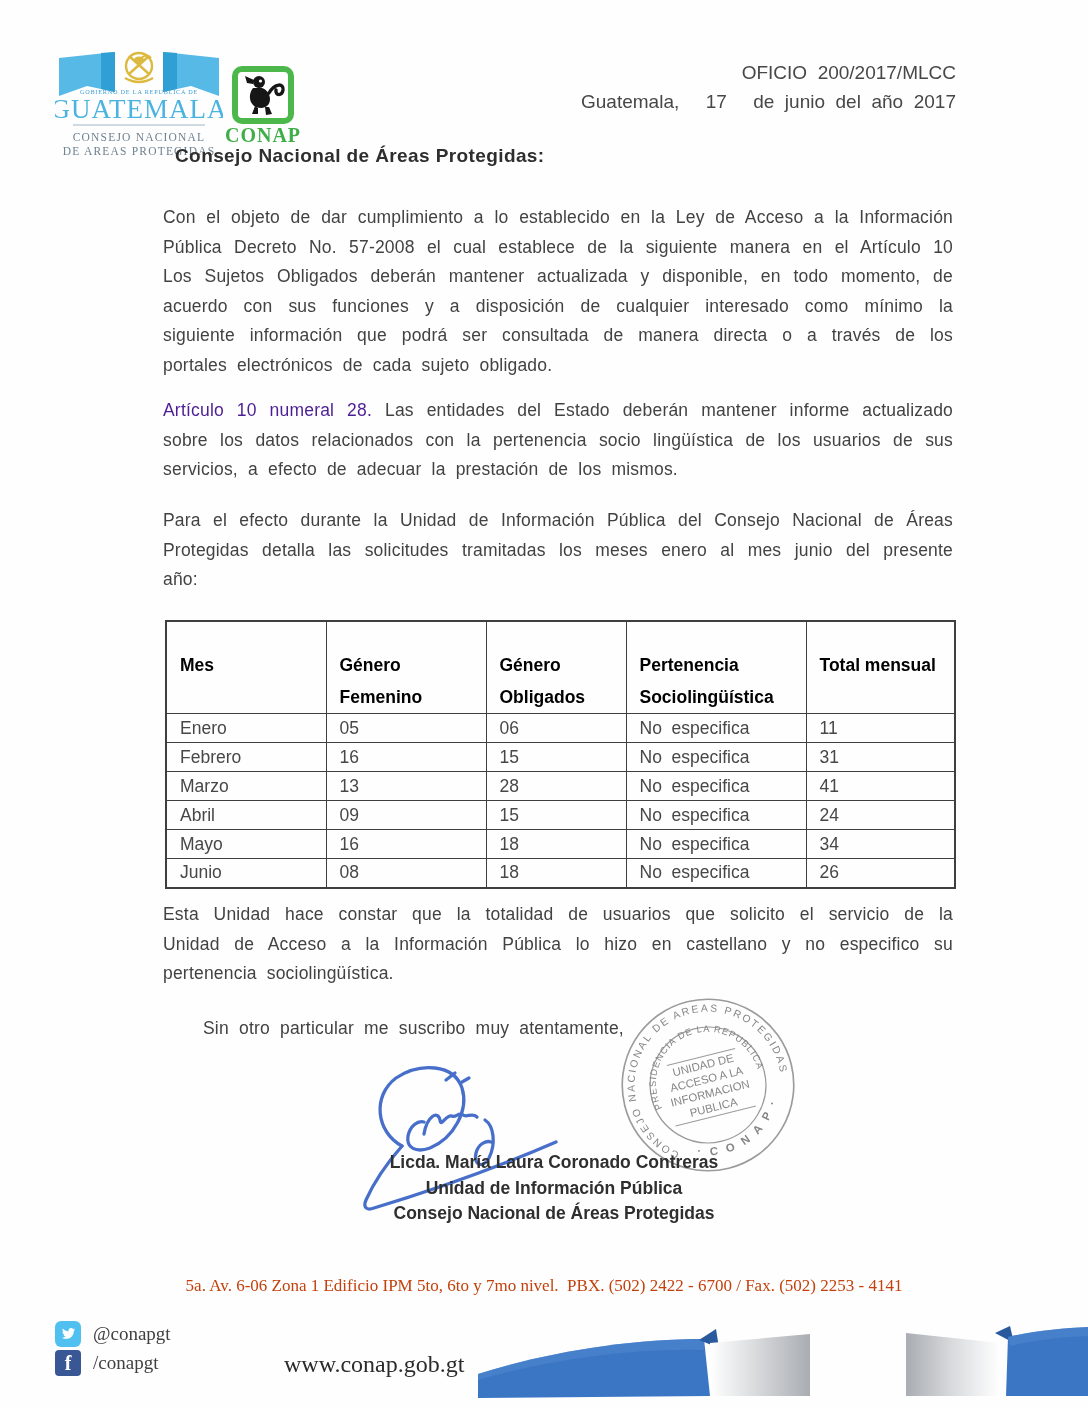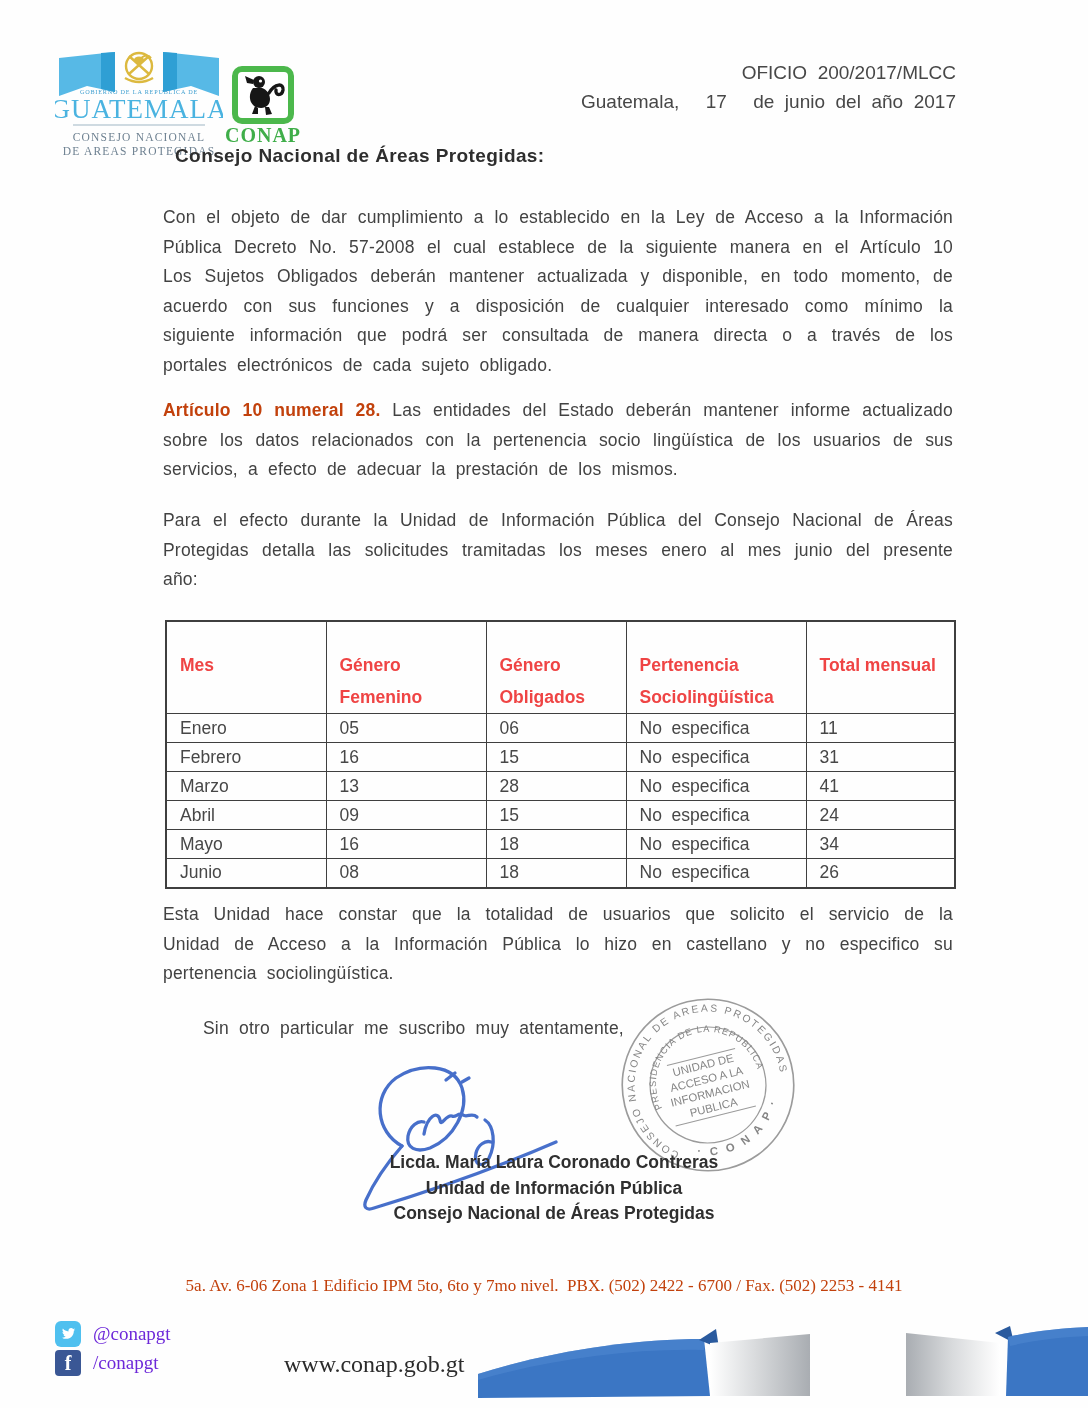--- a/index.html
+++ b/index.html
@@ -39,35 +39,35 @@
     font-size: 17.5px; line-height: 29.5px;
     text-align: justify;
     word-spacing: 5px; letter-spacing: 0.2px;
     color: #424242;
   }
   .p1 { top: 203px; }
   .p2 { top: 396px; }
   .p3 { top: 506px; }
   .p4 { top: 900px; }
   .closing { top: 1014px; margin-left: 40px; }
-  .bold-lead { font-weight: bold; color: #c2410c; }
+  .bold-lead { font-weight: normal; color: #4c1d95; }
 
   
   .data-table-wrap { top: 620px; left: 165px; }
   table.data {
     border-collapse: collapse; table-layout: fixed;
     width: 789px;
     font-size: 17.5px; color: #474747;
   }
   table.data, table.data th, table.data td { border: 1.6px solid #3f3f3f; }
   table.data { border-width: 2px; }
   table.data th {
     height: 86px; vertical-align: top;
     text-align: left; padding: 27px 0 0 13px;
-    font-weight: bold; color: #ef4444;
+    font-weight: bold; color: #000000;
     line-height: 32px; font-size: 17.5px;
   }
   table.data td {
     height: 29px; padding: 0 0 0 13px;
     white-space: pre; vertical-align: middle;
   }
 
   
   .sig-svg { top: 1050px; left: 350px; }
   .stamp-svg { top: 992px; left: 615px; opacity: 0.85; }
@@ -83,21 +83,21 @@
     text-align: center;
     font-family: "Liberation Serif", serif;
     font-size: 17px; color: #c2410c;
     white-space: pre;
   }
   .social-row { left: 55px; display: flex; align-items: center; gap: 12px; }
   .tw-row { top: 1321px; }
   .fb-row { top: 1350px; }
   .social-label {
     font-family: "Liberation Serif", serif;
-    font-size: 19px; color: #6d28d9;
+    font-size: 19px; color: #404040;
   }
   .icon-box {
     width: 26px; height: 26px; border-radius: 4px;
     display: flex; align-items: center; justify-content: center;
   }
   .tw-box { background: #4fc0ef; border-radius: 6px; }
   .fb-box { background: #3a5795; }
   .fb-f {
     color: #fff; font-family: "Liberation Serif", serif;
     font-weight: bold; font-size: 20px; line-height: 1;

